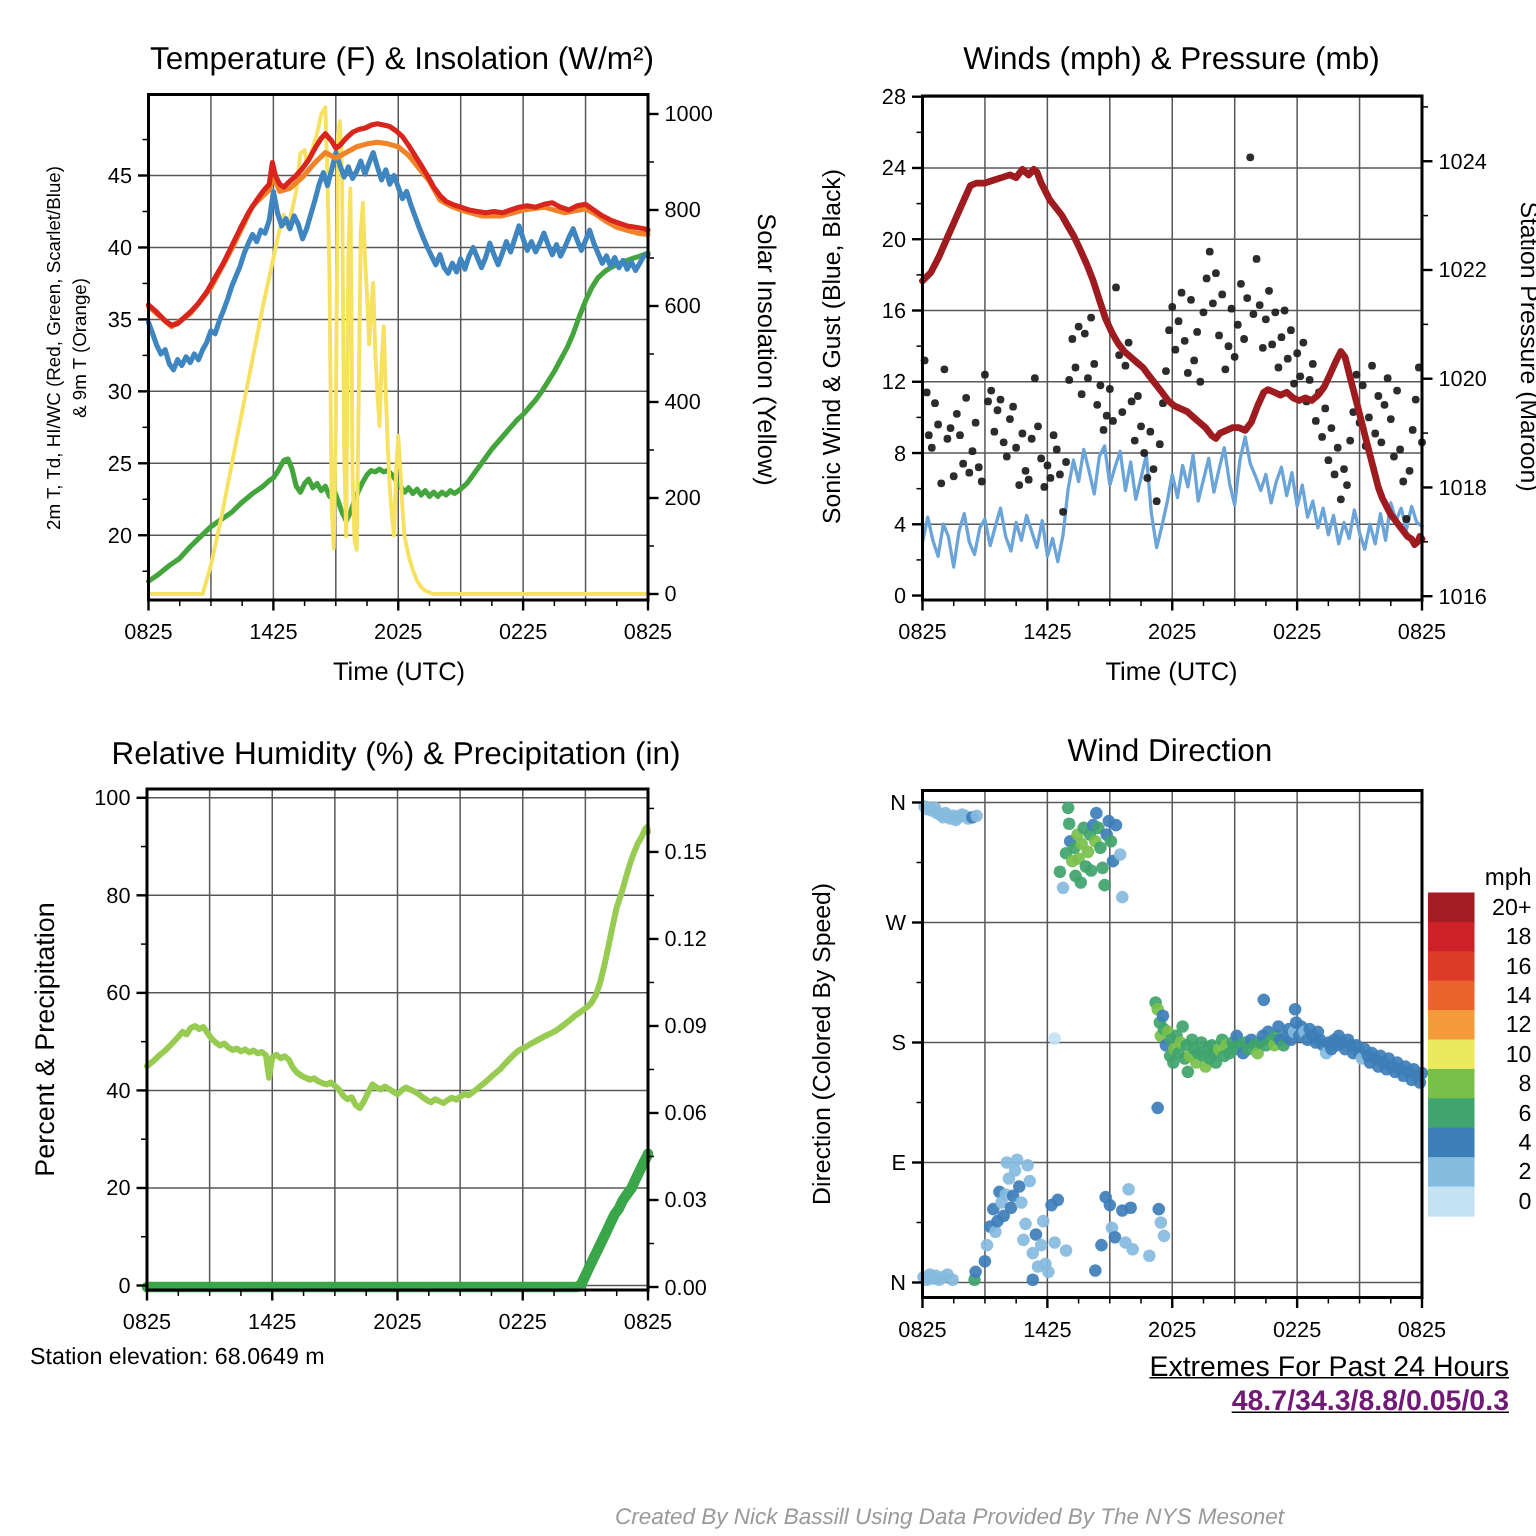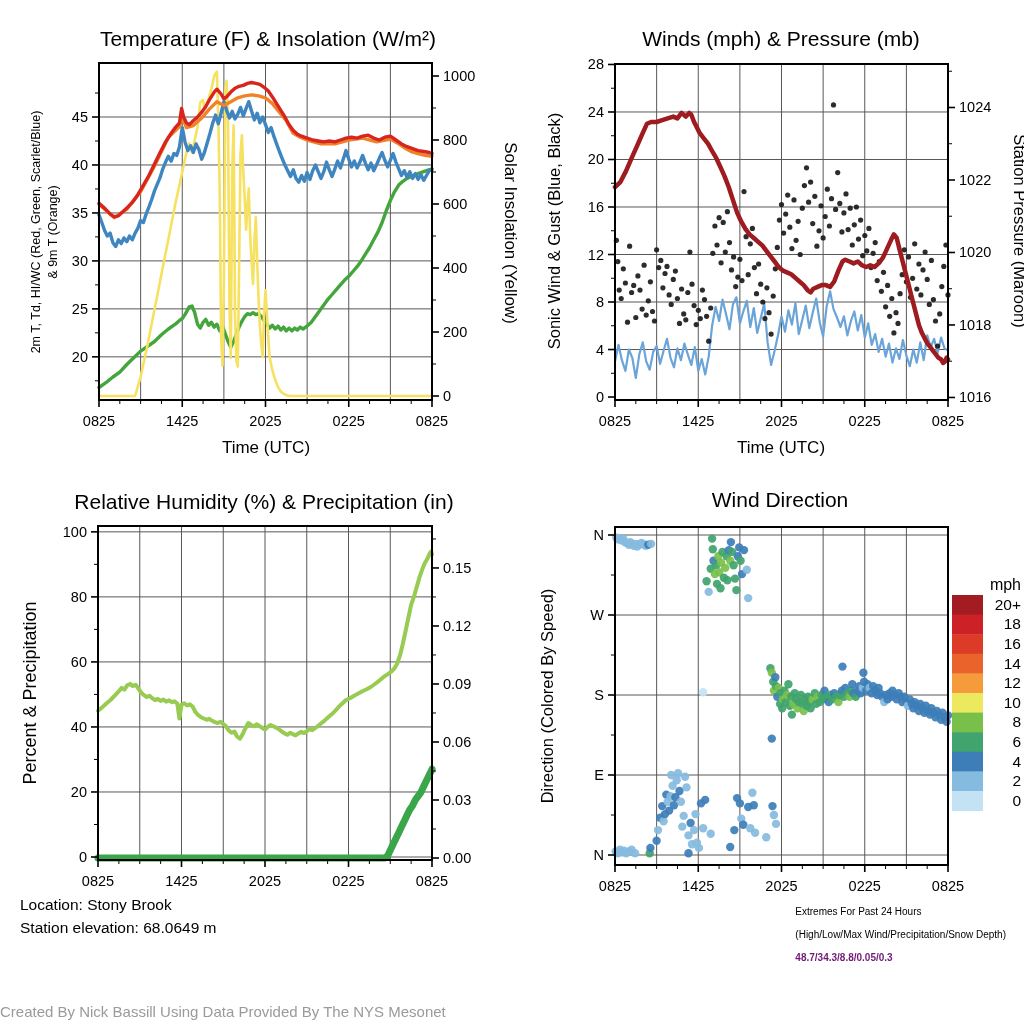--- a/index.html
+++ b/index.html
@@ -3,22 +3,22 @@
 <meta charset="utf-8">
 <style>
   html,body{margin:0;padding:0;background:#fff;}
   #figure{position:relative;width:1024px;height:1024px;background:#fff;
     font-family:"Liberation Sans", sans-serif;color:#000;overflow:hidden;}
   svg text{font-family:"Liberation Sans", sans-serif;fill:#000;}
   .title{font-size:21px;text-anchor:middle;}
   .axlab{font-size:17px;text-anchor:middle;}
   .rot{text-anchor:middle;}
   .f-left{position:absolute;left:20px;top:893px;font-size:15.5px;line-height:23px;}
-  .f-right{position:absolute;right:18px;top:900px;font-size:10px;line-height:23px;text-align:left;}
-  .f-credit{position:absolute;left:0;top:1003px;width:856px;text-align:left;font-size:15px;color:#9a9a9a;}
+  .f-right{position:absolute;right:18px;top:900px;font-size:19px;line-height:23px;text-align:right;text-decoration:underline;}
+  .f-credit{position:absolute;left:0;top:1003px;width:856px;text-align:right;font-size:15px;color:#9a9a9a;font-style:italic;}
   .extreme-vals{font-weight:bold;color:#701a75;}
 </style>
 </head>
 <body>
 
 <div id="figure">
   <svg id="plot" width="1024" height="1024" viewBox="0 0 1024 1024">
 
     <g id="c0">
         <line x1="140.625" y1="63" x2="140.625" y2="400" stroke="#58585a" stroke-width="1"></line>
@@ -748,24 +748,22 @@
     <text class="rot" transform="translate(505,233) rotate(90)" font-size="17">Solar Insolation (Yellow)</text>
     <text class="rot" transform="translate(560,231) rotate(-90)" font-size="16.5">Sonic Wind &amp; Gust (Blue, Black)</text>
     <text class="rot" transform="translate(1014,231) rotate(90)" font-size="16.5">Station Pressure (Maroon)</text>
     <text class="rot" transform="translate(36,693) rotate(-90)" font-size="18">Percent &amp; Precipitation</text>
     <text class="rot" transform="translate(553,696) rotate(-90)" font-size="16.5">Direction (Colored By Speed)</text>
 
     <text x="1021" y="590" font-size="16" text-anchor="end">mph</text>
   </svg>
 
   <div class="f-left">
-    <div>Location: Stony Brook</div>
     <div>Station elevation: 68.0649 m</div>
   </div>
 
   <div class="f-right">
     <div>Extremes For Past 24 Hours</div>
-    <div>(High/Low/Max Wind/Precipitation/Snow Depth)</div>
     <div class="extreme-vals">48.7/34.3/8.8/0.05/0.3</div>
   </div>
 
   <div class="f-credit">Created By Nick Bassill Using Data Provided By The NYS Mesonet</div>
 </div>
 
 </body></html>

